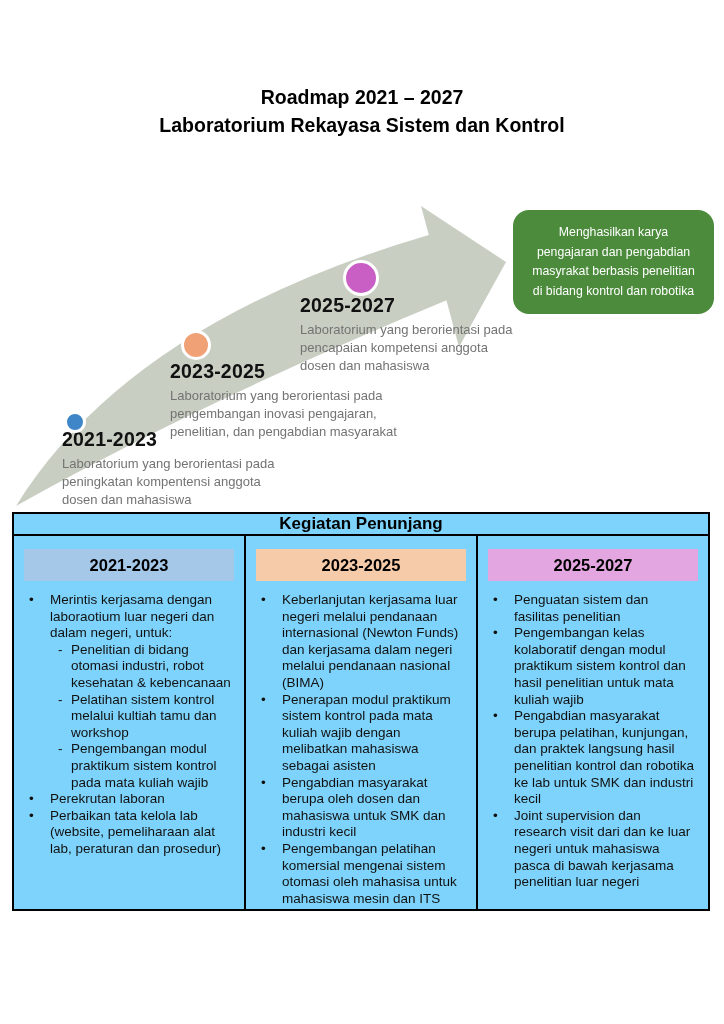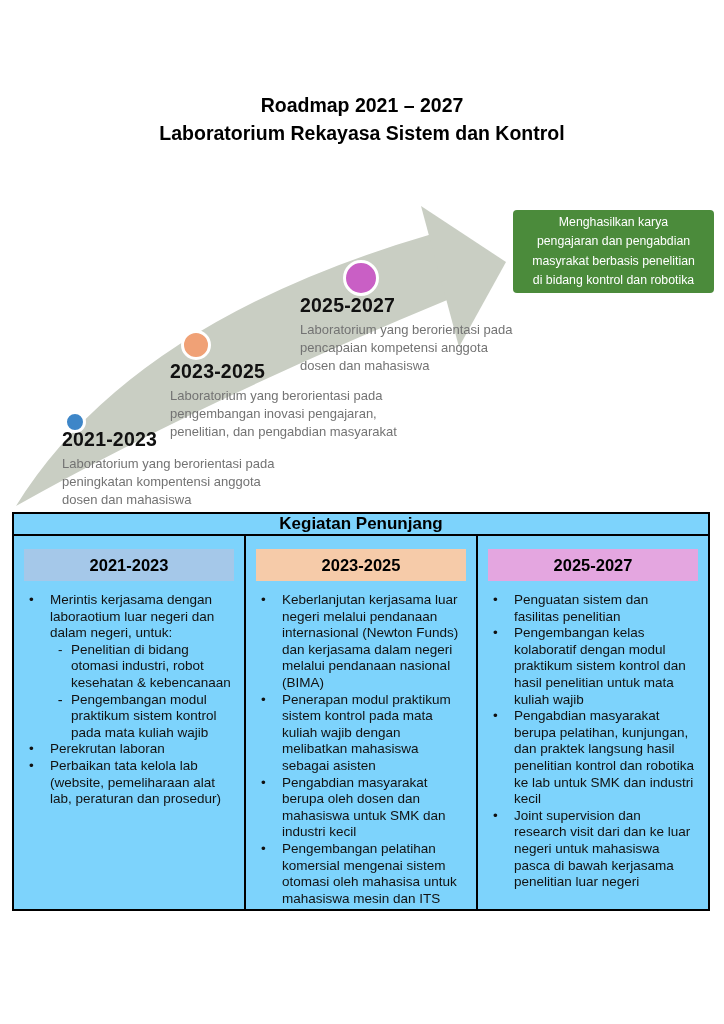--- a/index.html
+++ b/index.html
@@ -1,29 +1,29 @@
 <!DOCTYPE html>
 <html><head>
 <meta charset="utf-8">
 <style>
   html,body{margin:0;padding:0;background:#fff;}
   .page{position:relative;width:724px;height:1024px;background:#ffffff;
         font-family:"Liberation Sans",sans-serif;color:#111;overflow:hidden;}
   .preline{white-space:pre-line;}
 
   
-  .title{position:absolute;top:92px;left:0;width:724px;text-align:center;
+  .title{position:absolute;top:84px;left:0;width:724px;text-align:center;
          font-weight:bold;font-size:19.5px;line-height:27.5px;color:#000;}
 
   
   .arrow-svg{position:absolute;left:0;top:0;width:724px;height:1024px;z-index:0;pointer-events:none;}
 
   
-  .goal-box{position:absolute;left:513px;top:210px;width:201px;height:83px;
-            border-radius:4px;display:flex;align-items:center;justify-content:center;
+  .goal-box{position:absolute;left:513px;top:210px;width:201px;height:104px;
+            border-radius:16px;display:flex;align-items:center;justify-content:center;
             z-index:2;box-sizing:border-box;padding:4px 13px;}
   .goal-text{color:#ffffff;font-size:12.3px;line-height:19.5px;text-align:center;}
 
   
   .dot{position:absolute;border-radius:50%;border:3px solid #ffffff;z-index:2;}
   .dot-1{left:64px;top:411px;width:16px;height:16px;}
   .dot-2{left:181px;top:330px;width:24px;height:24px;}
   .dot-3{left:343px;top:260px;width:30px;height:30px;}
 
   
@@ -100,21 +100,23 @@
     <div class="kcols">
       <div class="kcol">
         <div class="kband" style="background-color: rgb(165, 200, 233);">2021-2023</div>
         <div class="klist">
             <div class="t-item"><span class="t-bullet">•</span><span class="preline">Merintis kerjasama dengan
 laboraotium luar negeri dan
 dalam negeri, untuk:</span></div>
             <div class="t-subitem"><span class="t-dash">-</span><span class="preline">Penelitian di bidang
 otomasi industri, robot
 kesehatan &amp; kebencanaan</span></div>
-            <div class="t-subitem"><span class="t-dash">-</span></div>
+            <div class="t-subitem"><span class="t-dash">-</span><span class="preline">Pelatihan sistem kontrol
+melalui kultiah tamu dan
+workshop</span></div>
             <div class="t-subitem"><span class="t-dash">-</span><span class="preline">Pengembangan modul
 praktikum sistem kontrol
 pada mata kuliah wajib</span></div>
             <div class="t-item"><span class="t-bullet">•</span><span class="preline">Perekrutan laboran</span></div>
             <div class="t-item"><span class="t-bullet">•</span><span class="preline">Perbaikan tata kelola lab
 (website, pemeliharaan alat
 lab, peraturan dan prosedur)</span></div>
           </div>
       </div>
       <div class="kcol">

